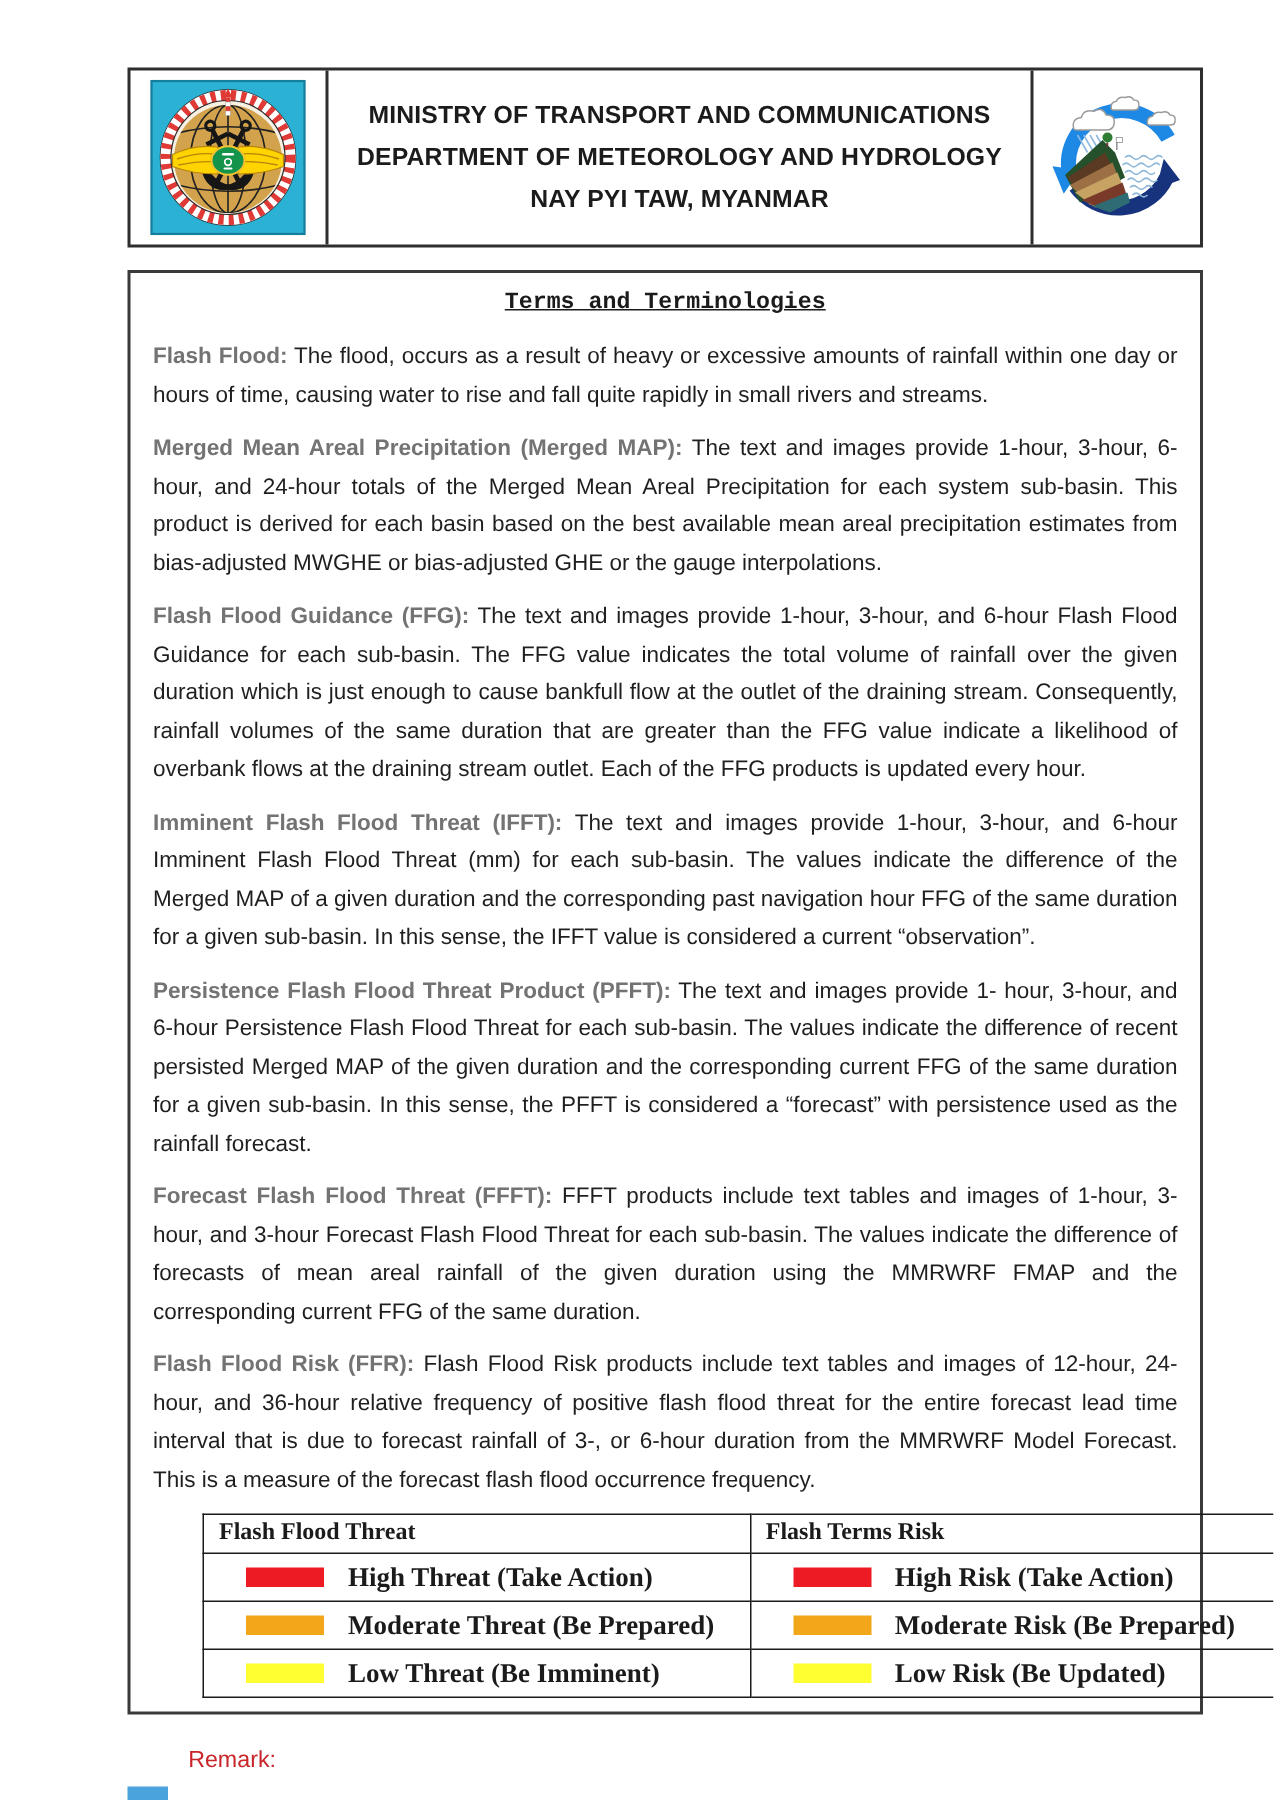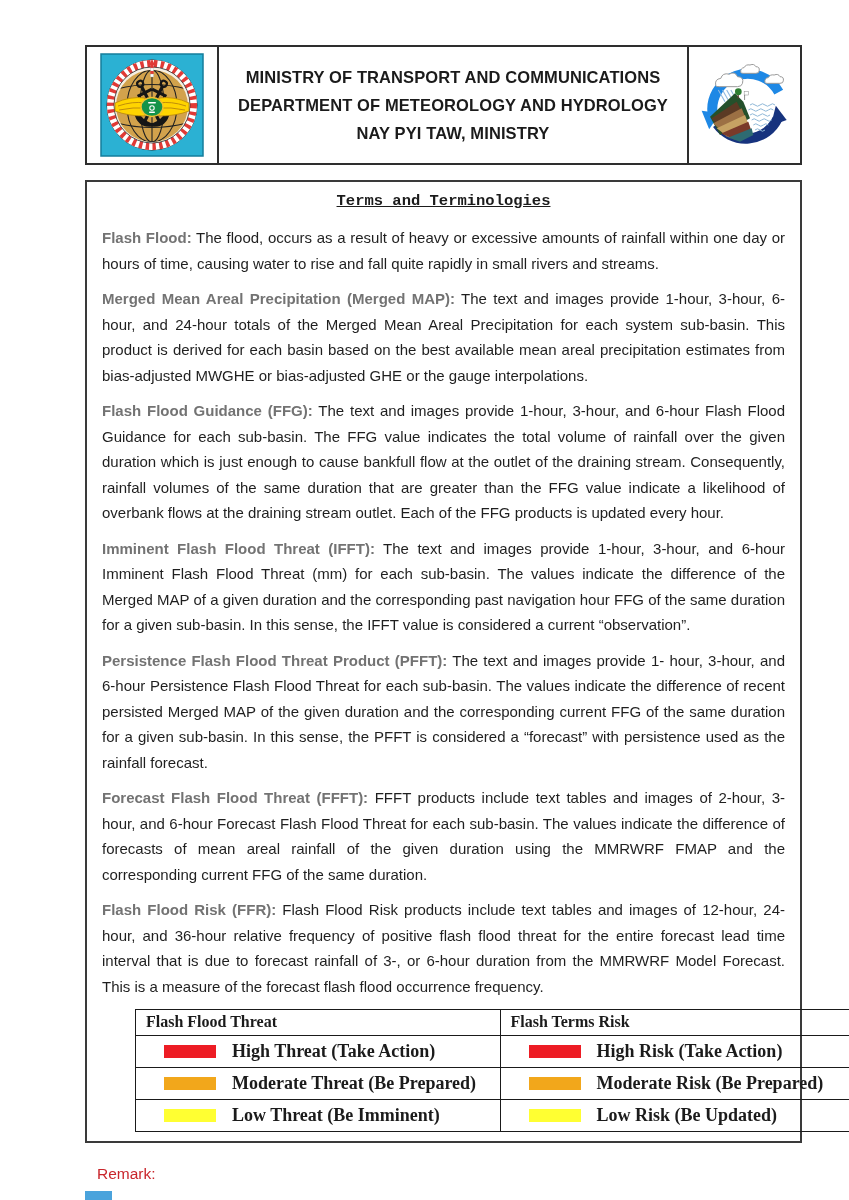--- a/index.html
+++ b/index.html
@@ -49,21 +49,21 @@
   }
   .legend td { border:1.5px solid #1a1a1a; }
   .legend .hcell { font-weight:bold; font-size:16px; padding:3px 10px 4px 10px; width:50%; }
   .legend .rcell { font-size:18px; font-weight:bold; padding:5px 10px; }
   .swatch { display:inline-block; width:52px; height:13px; margin:0 16px -1px 18px; }
 
   
   .remark {
     display:flex; margin:22px 0 0 12px; font-size:15.5px;
   }
-  .remark .lbl { width:87px; }
+  .remark .lbl { width:87px;text-align:right; }
 
   .bottom-strip { position:absolute; left:85px; bottom:0; width:27px; height:9px; }
 </style>
 </head>
 <body>
 
 <div class="page">
   <div class="inner">
 
     <div class="hdr">
@@ -126,21 +126,21 @@
             <rect x="48" y="49" width="8" height="1.6" rx="0.8"></rect>
             <circle cx="52" cy="55" r="2.2" fill="none" stroke="#fff" stroke-width="1.1"></circle>
             <rect x="49" y="58.6" width="6" height="1.4" rx="0.7"></rect>
           </g>
         </svg>
       </div>
 
       <div class="hdr-cell hdr-center">
         <div class="hdr-line">MINISTRY OF TRANSPORT AND COMMUNICATIONS</div>
         <div class="hdr-line">DEPARTMENT OF METEOROLOGY AND HYDROLOGY</div>
-        <div class="hdr-line">NAY PYI TAW, MINISTRY</div>
+        <div class="hdr-line">NAY PYI TAW, MYANMAR</div>
       </div>
 
       <div class="hdr-cell hdr-right">
 
         <svg width="100" height="100" viewBox="0 0 120 112">
 
           <path d="M 100.5 40.6 A 42.5 42.5 0 0 0 21.5 69" fill="none" stroke="#1E88E5" stroke-width="12"></path>
           <path d="M 8 63 L 30 66 L 17 85 Z" fill="#1E88E5"></path>
 
           <path d="M 26.5 79 A 42.5 42.5 0 0 0 99 72.5" fill="none" stroke="#17337E" stroke-width="12"></path>
@@ -190,21 +190,21 @@
       <p class="para"><b>Flash Flood:</b><span> The flood, occurs as a result of heavy or excessive amounts of rainfall within one day or hours of time, causing water to rise and fall quite rapidly in small rivers and streams.</span></p>
 
       <p class="para"><b>Merged Mean Areal Precipitation (Merged MAP):</b><span> The text and images provide 1-hour, 3-hour, 6-hour, and 24-hour totals of the Merged Mean Areal Precipitation for each system sub-basin. This product is derived for each basin based on the best available mean areal precipitation estimates from bias-adjusted MWGHE or bias-adjusted GHE or the gauge interpolations.</span></p>
 
       <p class="para"><b>Flash Flood Guidance (FFG):</b><span> The text and images provide 1-hour, 3-hour, and 6-hour Flash Flood Guidance for each sub-basin. The FFG value indicates the total volume of rainfall over the given duration which is just enough to cause bankfull flow at the outlet of the draining stream. Consequently, rainfall volumes of the same duration that are greater than the FFG value indicate a likelihood of overbank flows at the draining stream outlet. Each of the FFG products is updated every hour.</span></p>
 
       <p class="para"><b>Imminent Flash Flood Threat (IFFT):</b><span> The text and images provide 1-hour, 3-hour, and 6-hour Imminent Flash Flood Threat (mm) for each sub-basin. The values indicate the difference of the Merged MAP of a given duration and the corresponding past navigation hour FFG of the same duration for a given sub-basin. In this sense, the IFFT value is considered a current “observation”.</span></p>
 
       <p class="para"><b>Persistence Flash Flood Threat Product (PFFT):</b><span> The text and images provide 1- hour, 3-hour, and 6-hour Persistence Flash Flood Threat for each sub-basin. The values indicate the difference of recent persisted Merged MAP of the given duration and the corresponding current FFG of the same duration for a given sub-basin. In this sense, the PFFT is considered a “forecast” with persistence used as the rainfall forecast.</span></p>
 
-      <p class="para"><b>Forecast Flash Flood Threat (FFFT):</b><span> FFFT products include text tables and images of 2-hour, 3-hour, and 6-hour Forecast Flash Flood Threat for each sub-basin. The values indicate the difference of forecasts of mean areal rainfall of the given duration using the MMRWRF FMAP and the corresponding current FFG of the same duration.</span></p>
+      <p class="para"><b>Forecast Flash Flood Threat (FFFT):</b><span> FFFT products include text tables and images of 1-hour, 3-hour, and 3-hour Forecast Flash Flood Threat for each sub-basin. The values indicate the difference of forecasts of mean areal rainfall of the given duration using the MMRWRF FMAP and the corresponding current FFG of the same duration.</span></p>
 
       <p class="para"><b>Flash Flood Risk (FFR):</b><span> Flash Flood Risk products include text tables and images of 12-hour, 24-hour, and 36-hour relative frequency of positive flash flood threat for the entire forecast lead time interval that is due to forecast rainfall of 3-, or 6-hour duration from the MMRWRF Model Forecast. This is a measure of the forecast flash flood occurrence frequency.</span></p>
 
       <table class="legend">
         <tbody>
             <tr>
           <td class="hcell">Flash Flood Threat</td>
           <td class="hcell">Flash Terms Risk</td>
         </tr>
         <tr>

